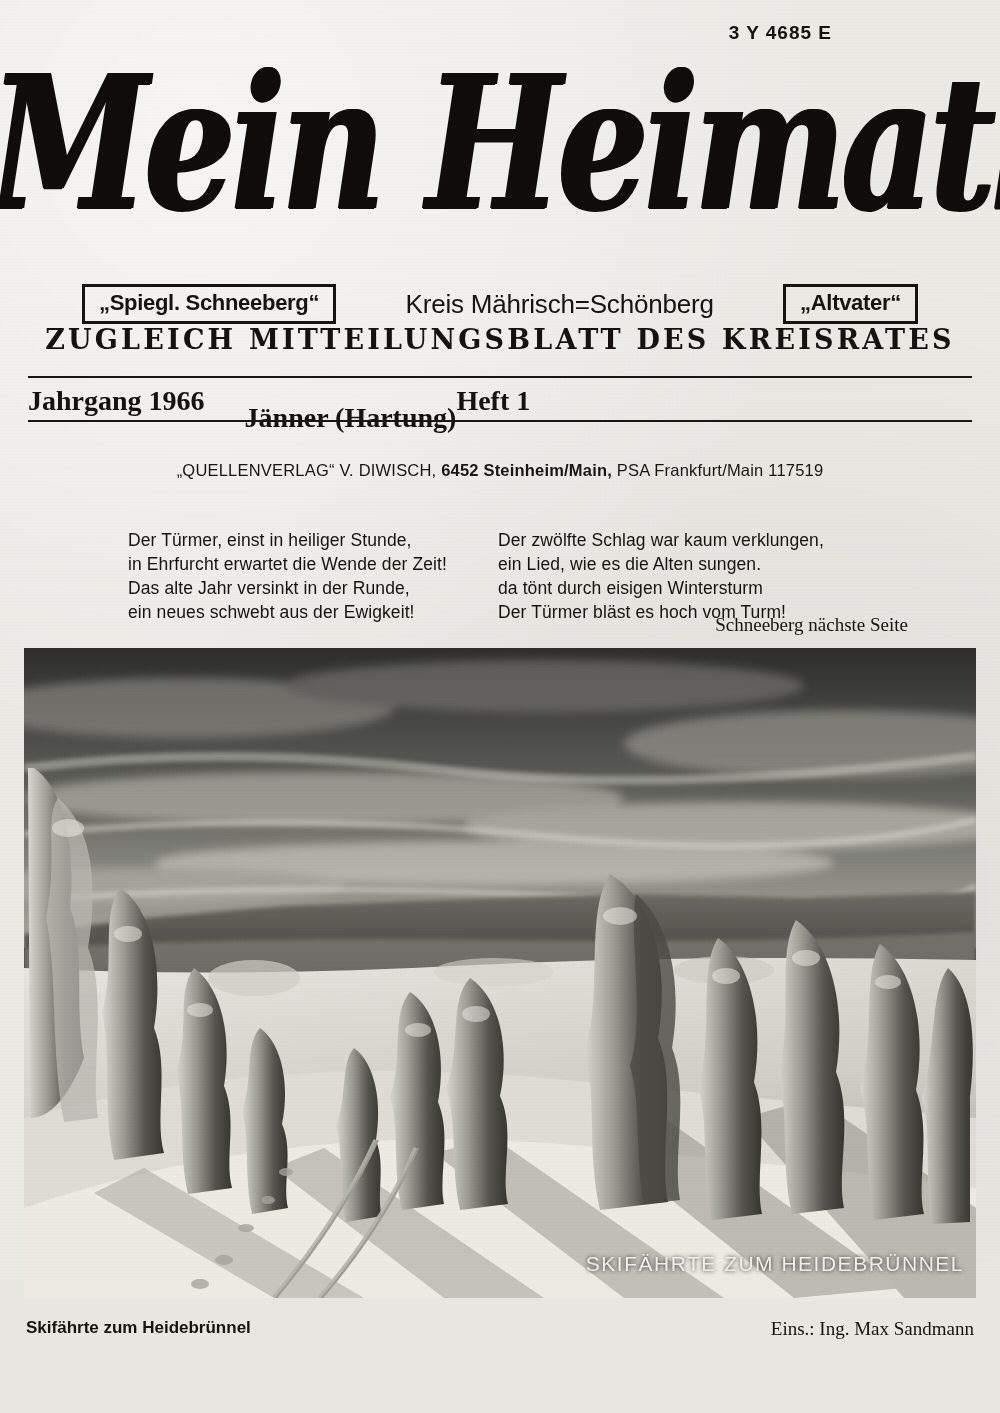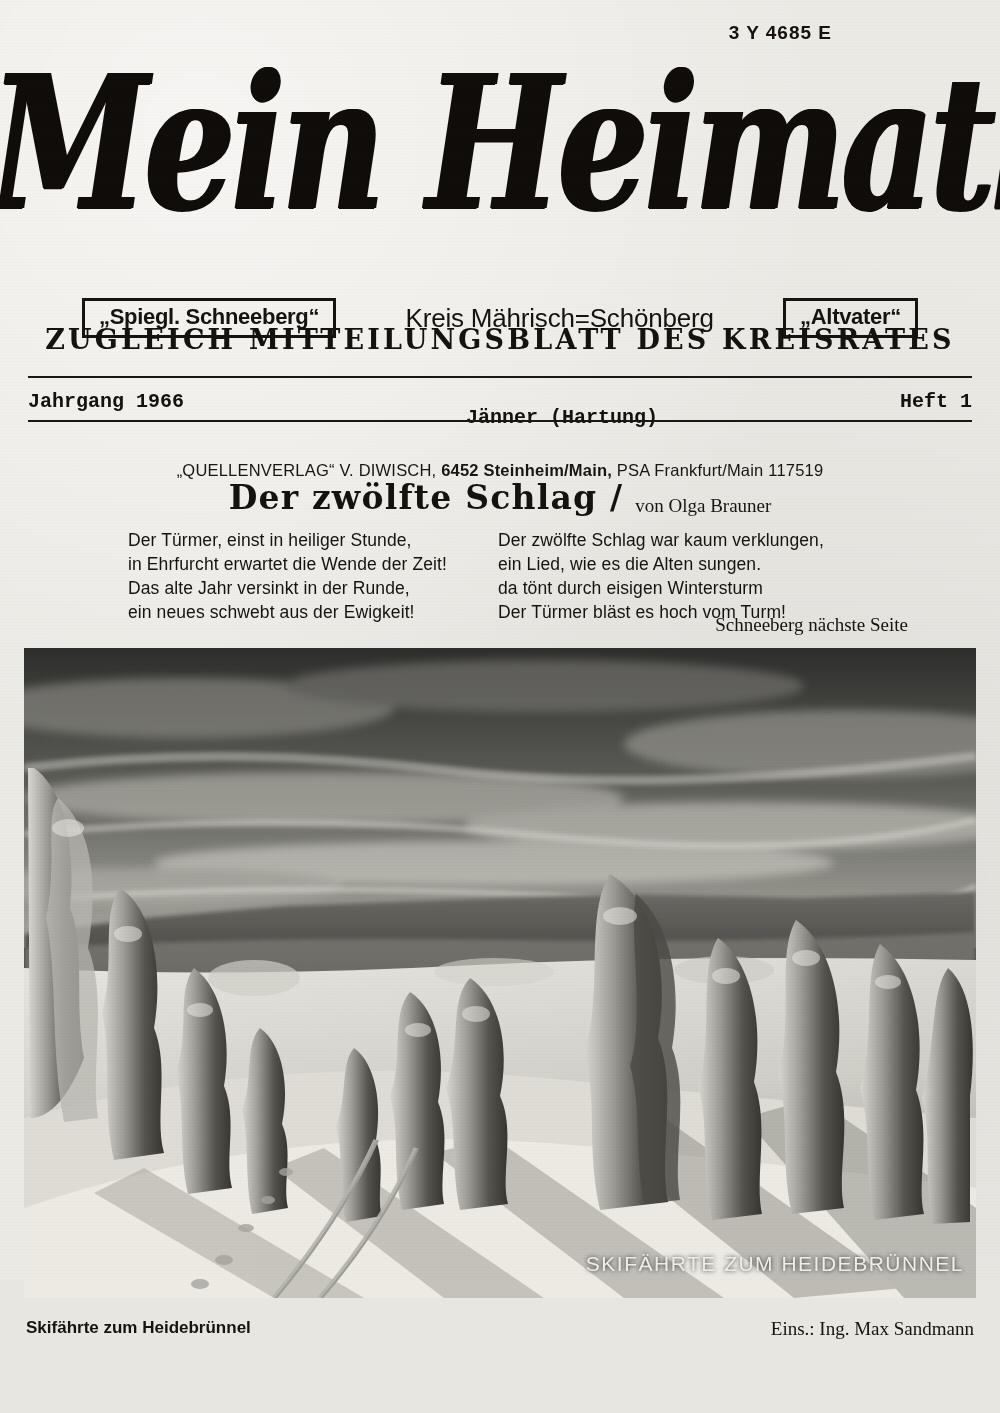--- a/index.html
+++ b/index.html
@@ -63,21 +63,20 @@
   
   .region-bar {
     position: absolute;
     top: 284px;
     left: 82px;
     width: 836px;
     height: 40px;
     display: flex;
     align-items: center;
     justify-content: space-between;
-    margin-top: 14px;
   }
   .region-box {
     border: 3px solid #171310;
     padding: 3px 14px 5px 14px;
     font-family: "Liberation Sans", sans-serif;
     font-weight: bold;
     font-size: 22px;
     letter-spacing: -0.3px;
     color: #171310;
     line-height: 26px;
@@ -116,24 +115,24 @@
 
   
   .issue-line {
     position: absolute;
     top: 384px;
     left: 28px;
     width: 944px;
     height: 34px;
     display: flex;
     align-items: center;
-    justify-content: space-between;
-    font-family: Liberation Mono, monospace;
-    font-weight: bold;
-    font-size: 20px;
+    justify-content: flex-start;
+    font-family: Liberation Serif, serif;
+    font-weight: bold;
+    font-size: 28px;
     color: #16120f;
   }
   .issue-line .mid { margin-left: 40px; margin-top: 33px; }
 
   
   .publisher {
     position: absolute;
     top: 426px;
     left: 0;
     width: 1000px;
@@ -277,23 +276,20 @@
     <div class="mid">Jänner (Hartung)</div>
     <div>Heft 1</div>
   </div>
 
   <div class="rule r2"></div>
 
   <div class="publisher">
     <span>„QUELLENVERLAG“ V. DIWISCH, </span><b>6452 Steinheim/Main,</b><span> PSA Frankfurt/Main 117519</span>
   </div>
 
-  <div class="article-head">
-    <span class="article-title">Der zwölfte Schlag /</span><span class="article-author">von Olga Brauner</span>
-  </div>
 
   <div class="poem">
     <div class="poem-col left">
       <div>Der Türmer, einst in heiliger Stunde,</div>
       <div>in Ehrfurcht erwartet die Wende der Zeit!</div>
       <div>Das alte Jahr versinkt in der Runde,</div>
       <div>ein neues schwebt aus der Ewigkeit!</div>
     </div>
     <div class="poem-col right">
       <div>Der zwölfte Schlag war kaum verklungen,</div>

